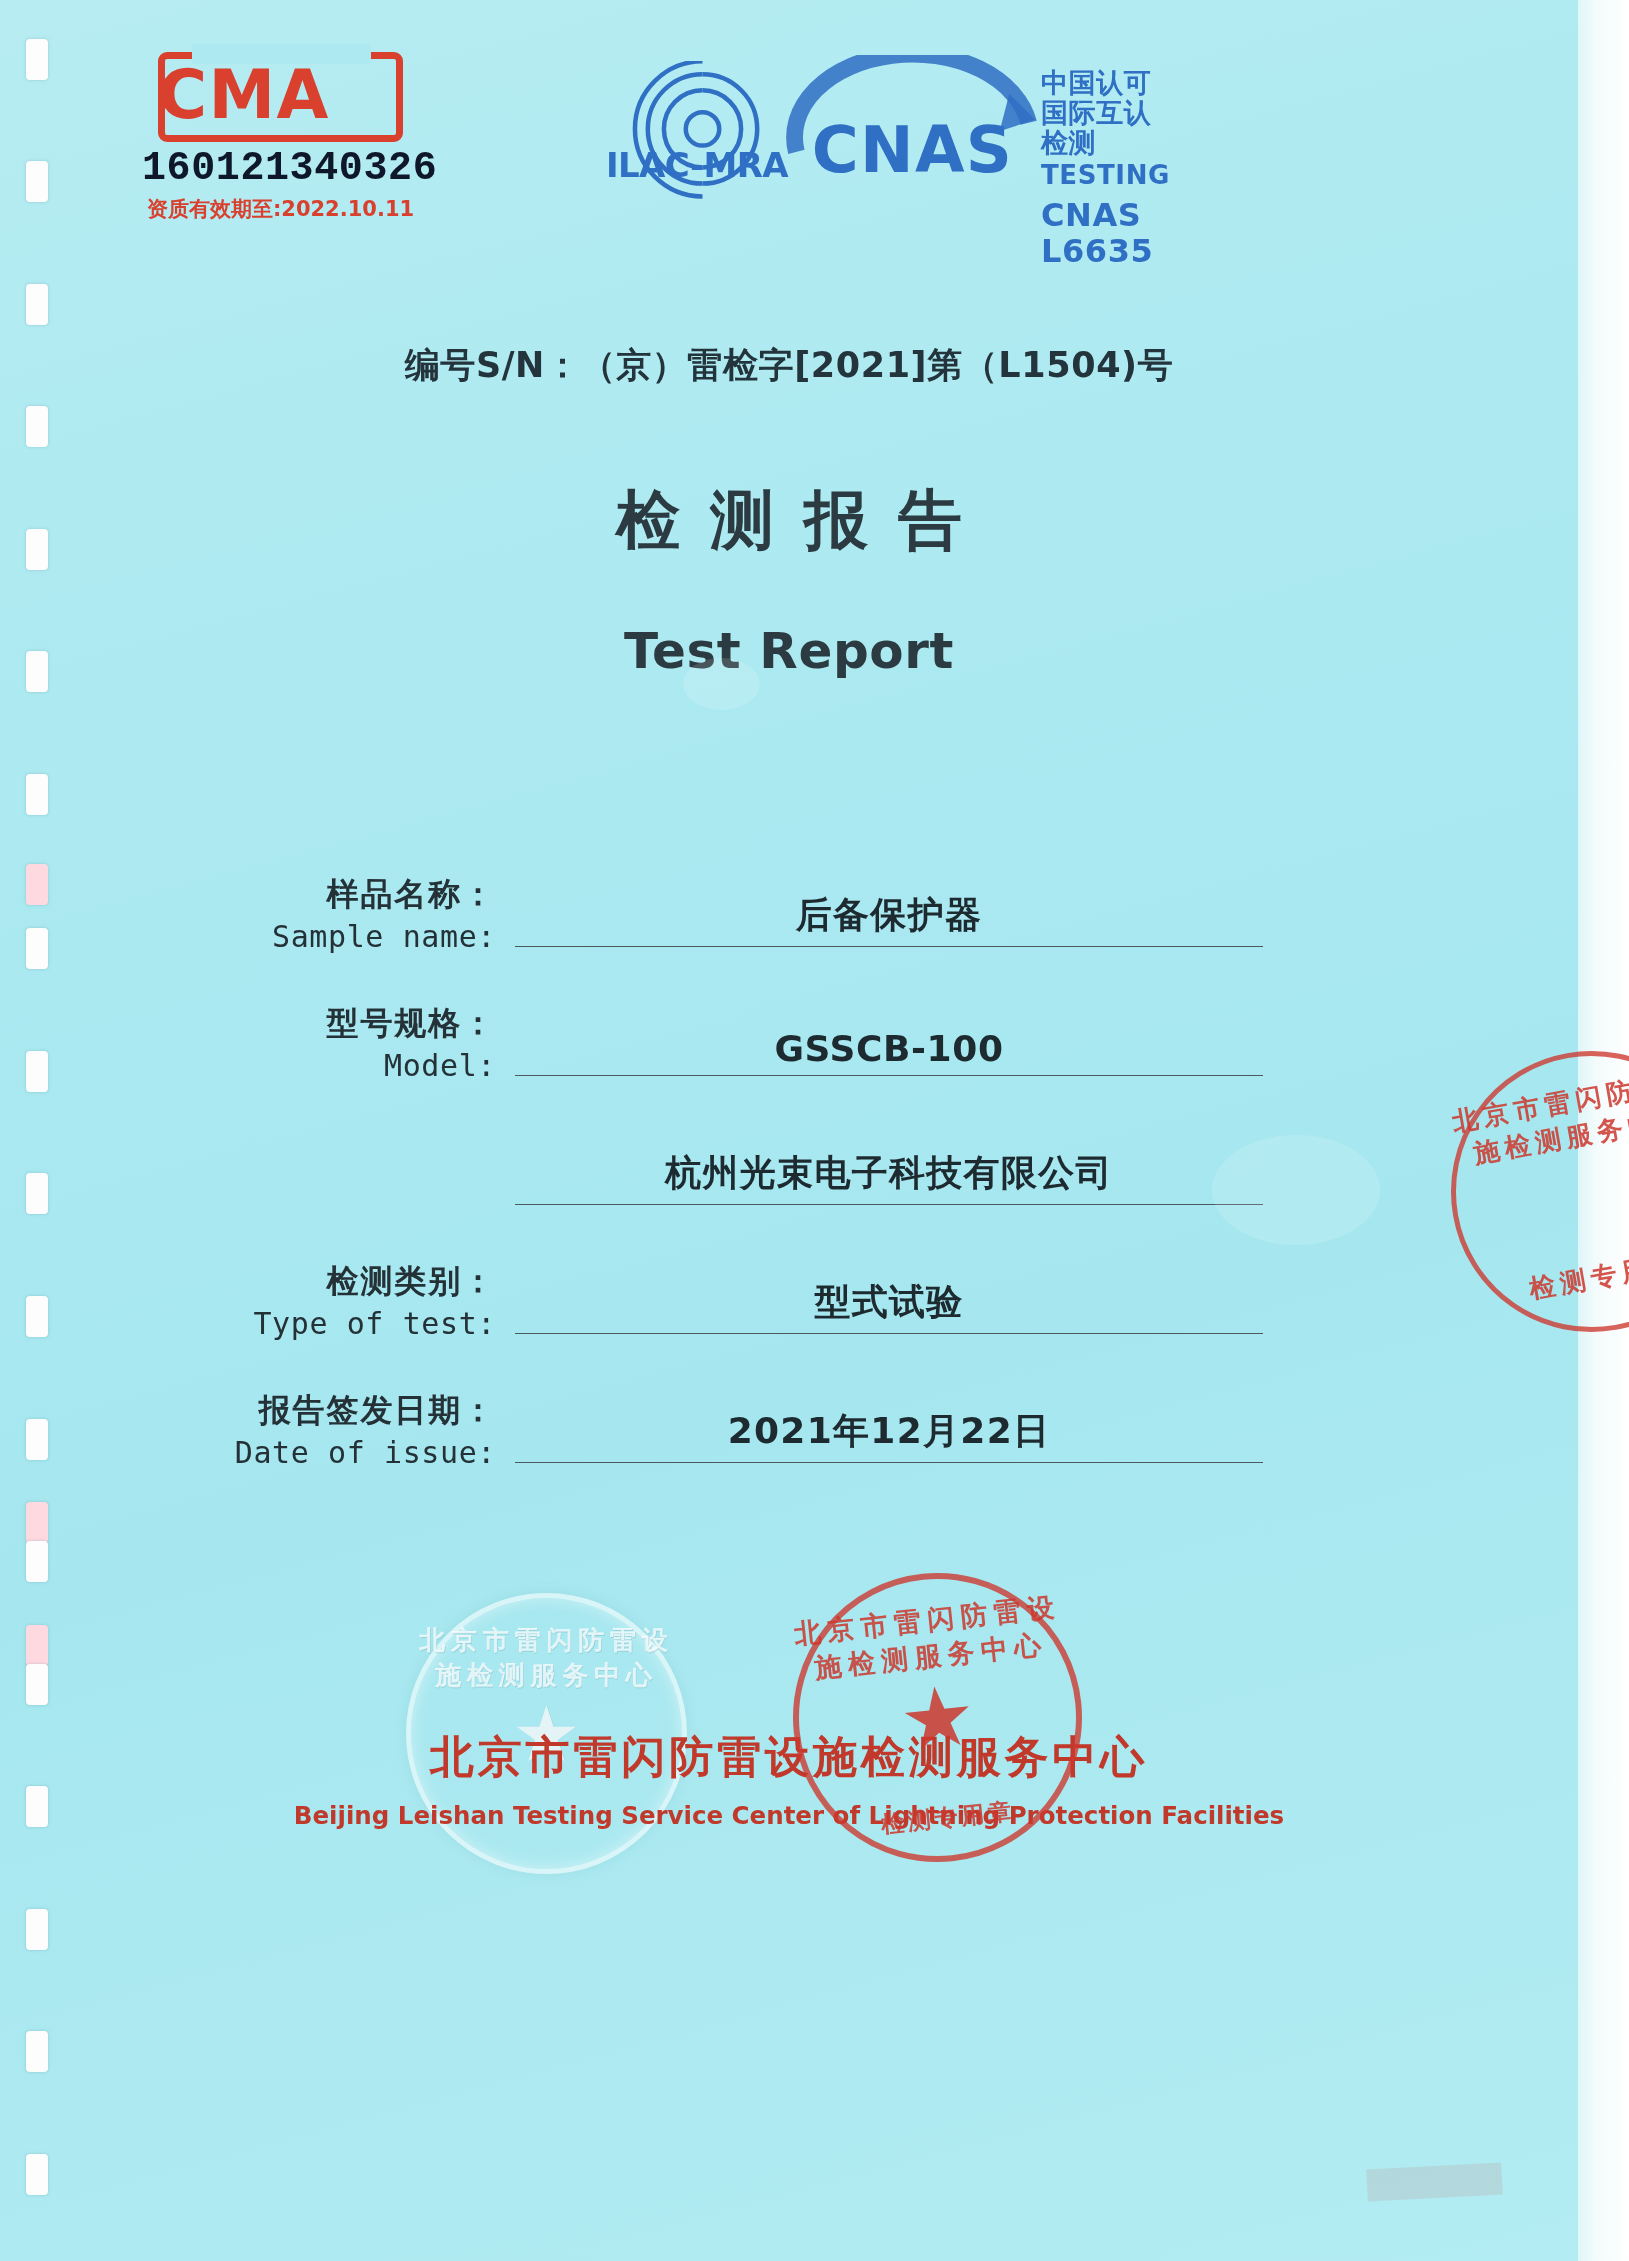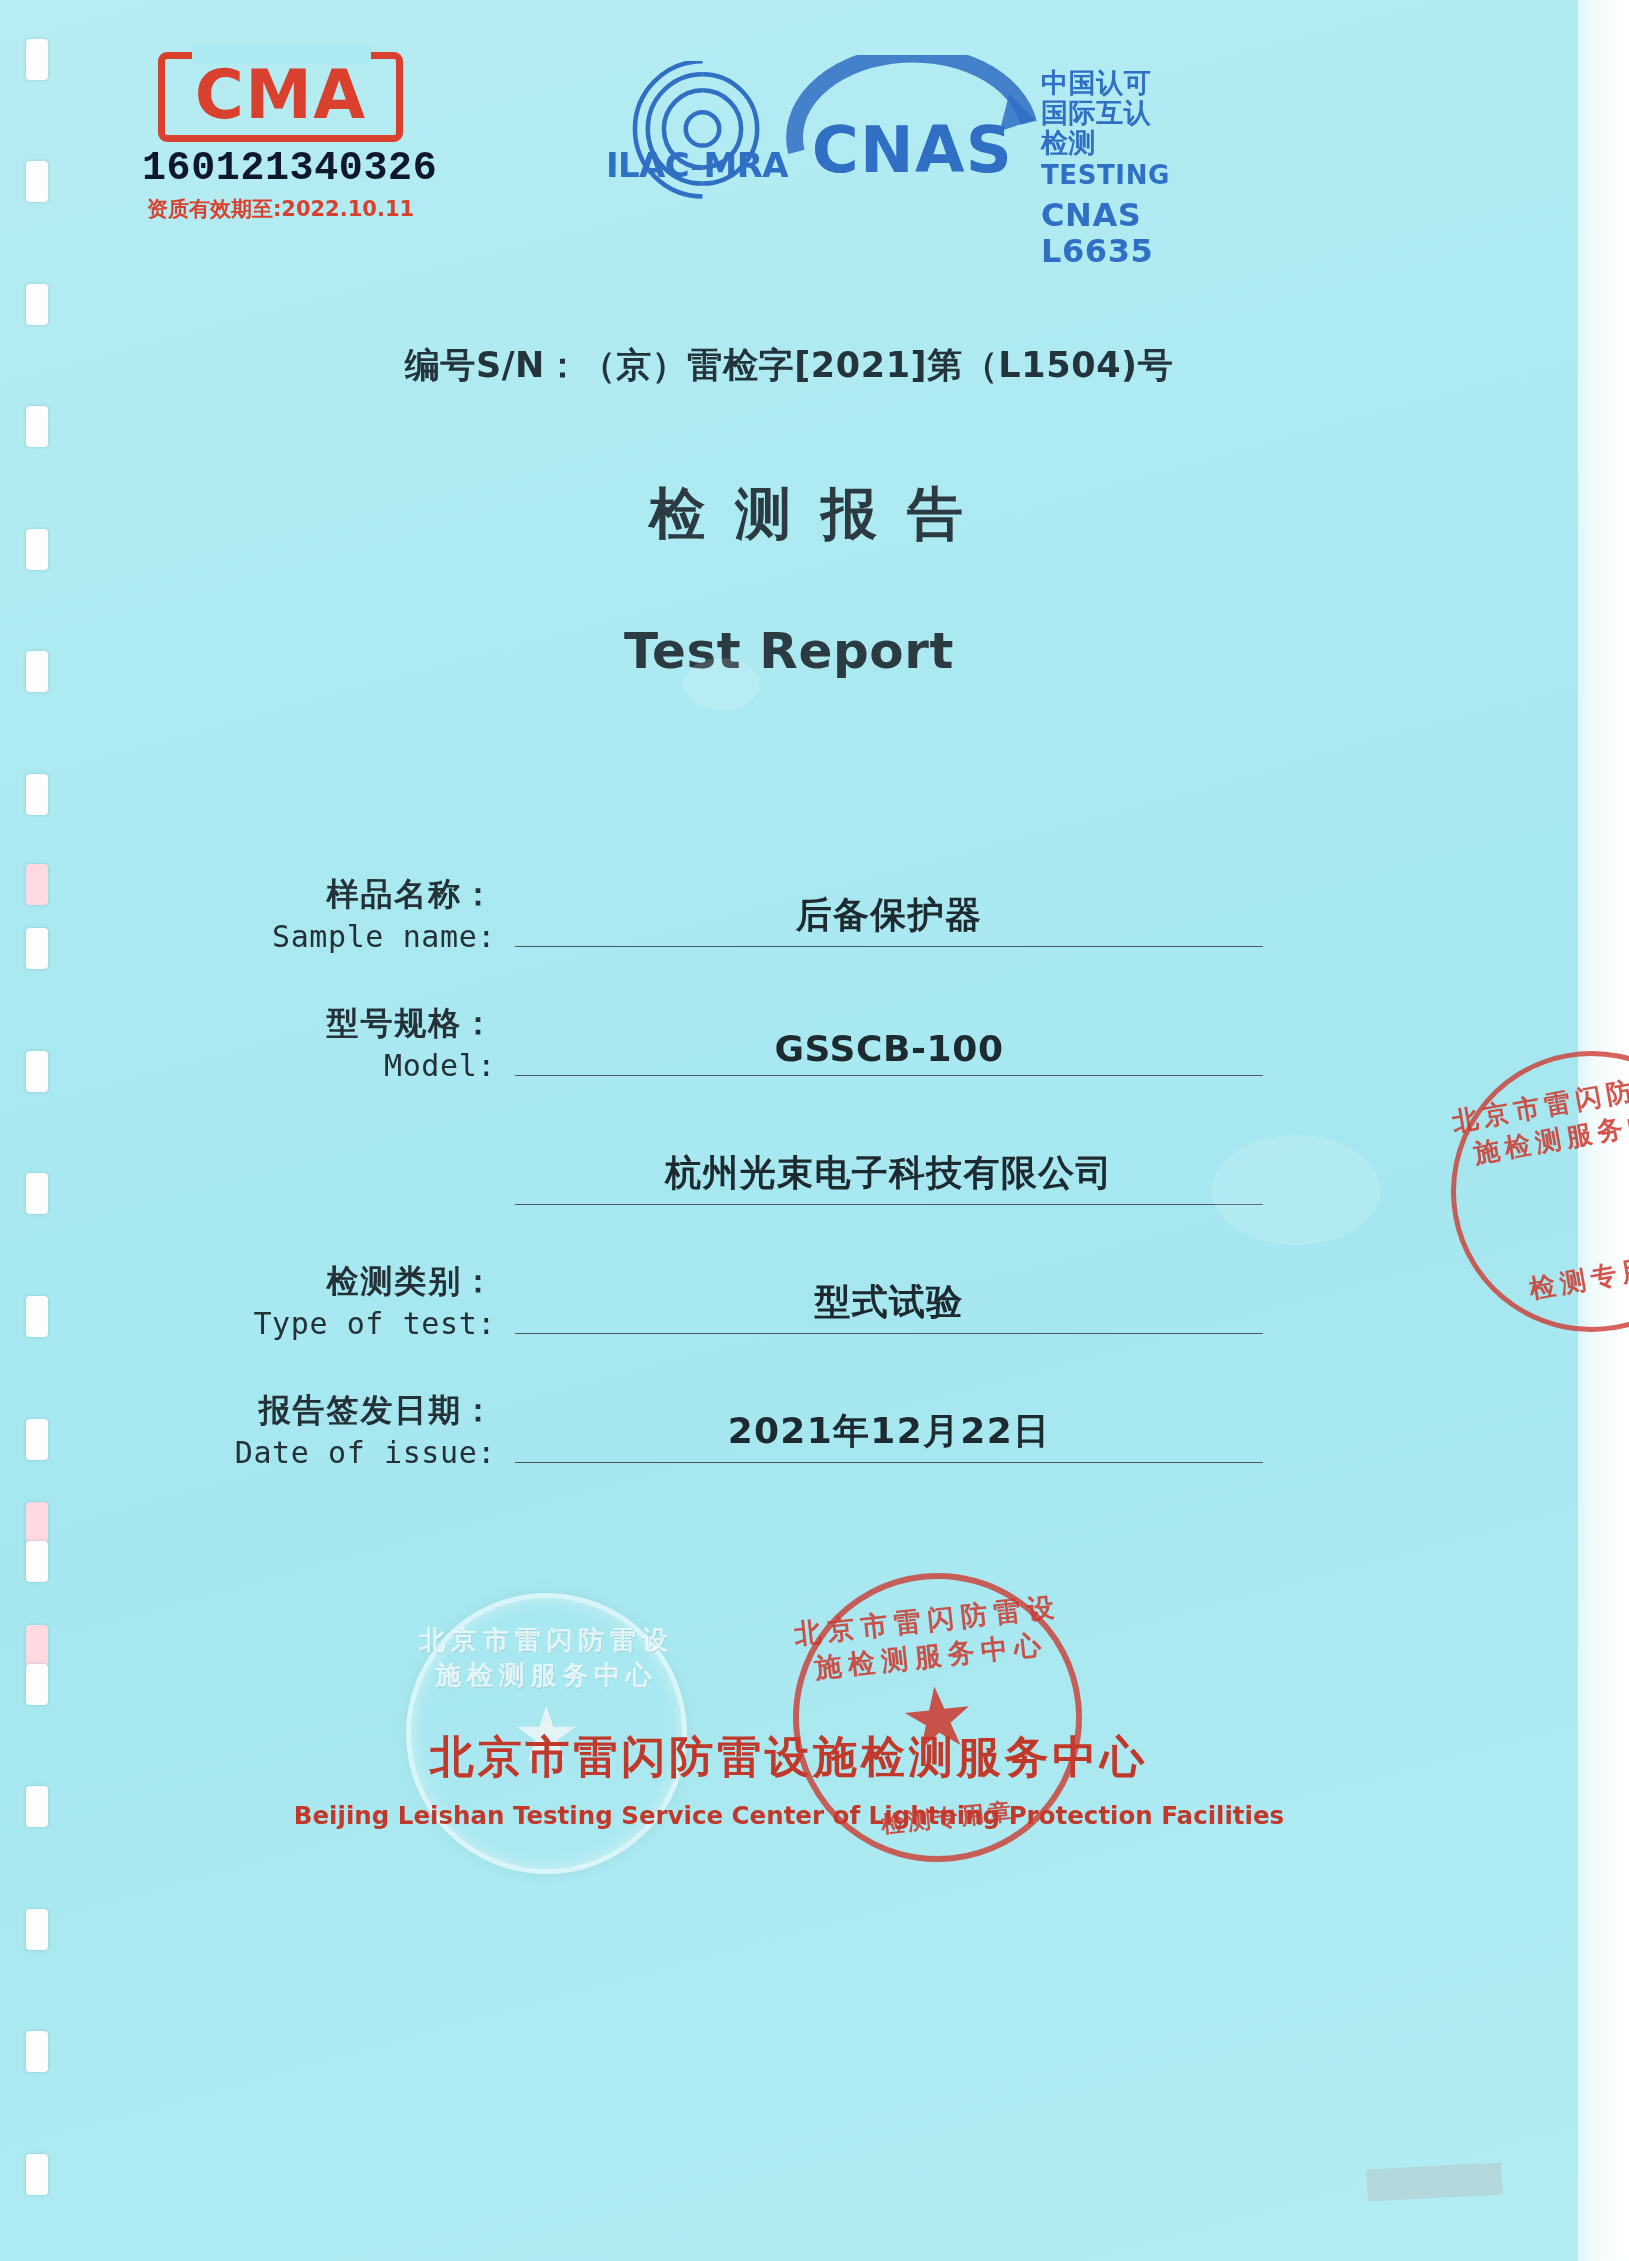--- a/index.html
+++ b/index.html
@@ -84,21 +84,21 @@
     top: -7.7px;
     width: 179px;
     height: 19.3px;
     background: #ade9f1;
   }
   .cma-mark .letters {
     position: absolute;
     left: 0;
     top: 5.2px;
     width: 245px;
-    text-align: center;
+    text-align: left;
     font-family: "DejaVu Sans", sans-serif;
     font-weight: bold;
     font-size: 67px;
     letter-spacing: 1.3px;
     color: #d9412e;
     line-height: 76px;
   }
   .cma-number {
     font-family: Liberation Mono, monospace;
     font-weight: bold;
@@ -198,26 +198,26 @@
     font-family: "DejaVu Sans", sans-serif;
     font-size: 35px;
     font-weight: bold;
     color: #23343c;
     letter-spacing: 0.6px;
   }
 
   
   .title-cn {
     position: absolute;
-    left: 17px;
+    left: 0;
     top: 477px;
     width: 1578px;
     text-align: center;
     font-family: "DejaVu Sans", sans-serif;
-    font-size: 56px;
+    font-size: 64px;
     font-weight: bold;
     letter-spacing: 30px;
     text-indent: 30px;
     color: #2c3b42;
   }
   .title-en {
     position: absolute;
     left: 0;
     top: 622px;
     width: 1578px;

